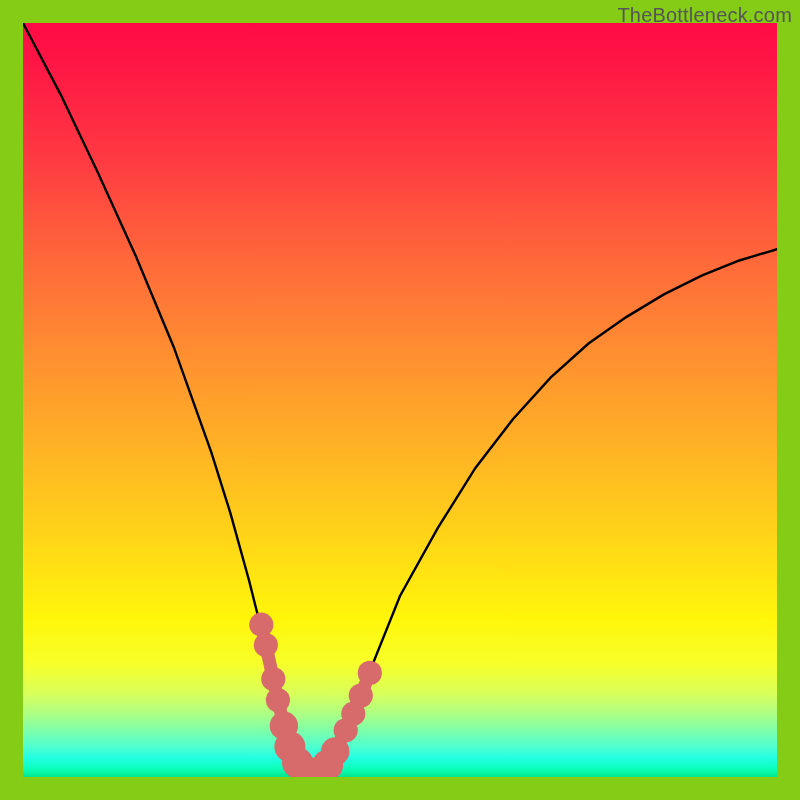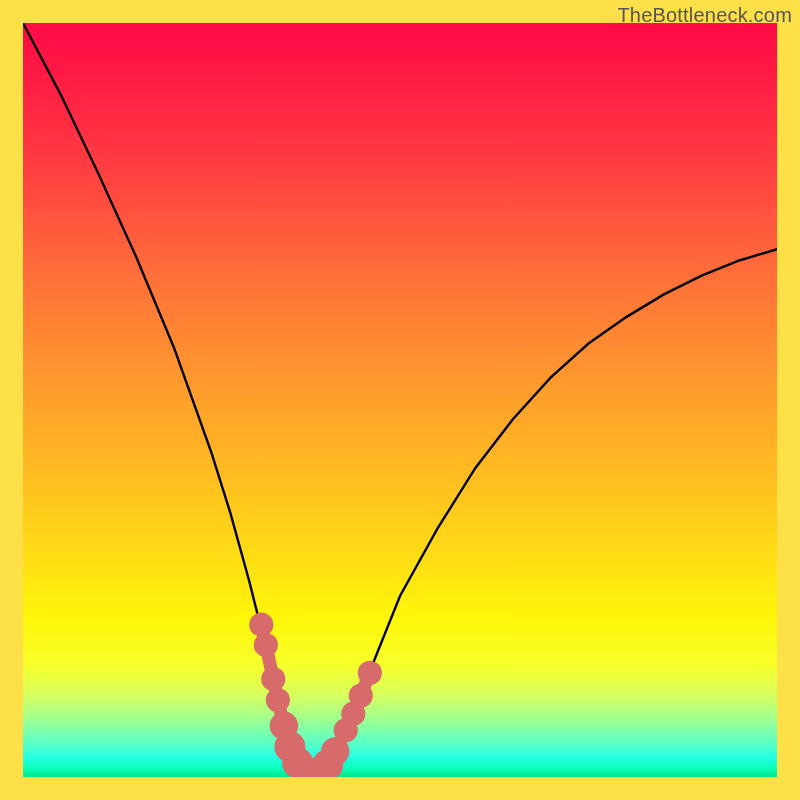--- a/index.html
+++ b/index.html
@@ -7,21 +7,21 @@
     padding: 0;
     width: 800px;
     height: 800px;
     overflow: hidden;
     background: #000;
     font-family: Arial, Helvetica, sans-serif;
   }
   .frame {
     position: absolute;
     inset: 0;
-    background: #fde047;
+    background: #84cc16;
     text-align: right;
   }
   .plot-area {
     position: absolute;
     left: 23px;
     top: 23px;
     width: 754px;
     height: 754px;
     overflow: hidden;
   }

